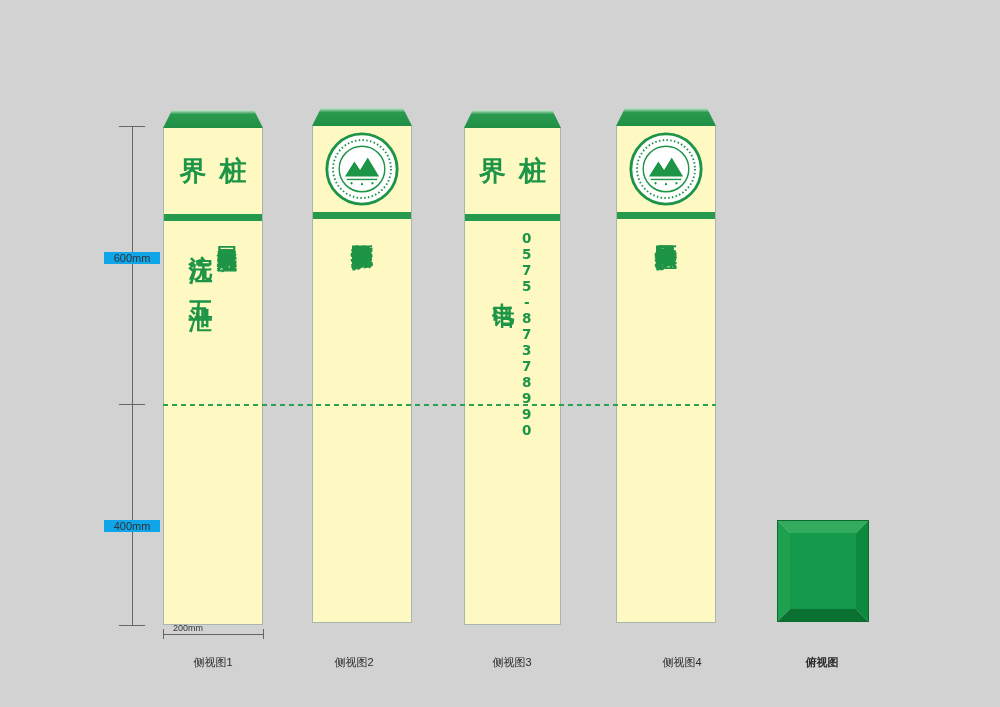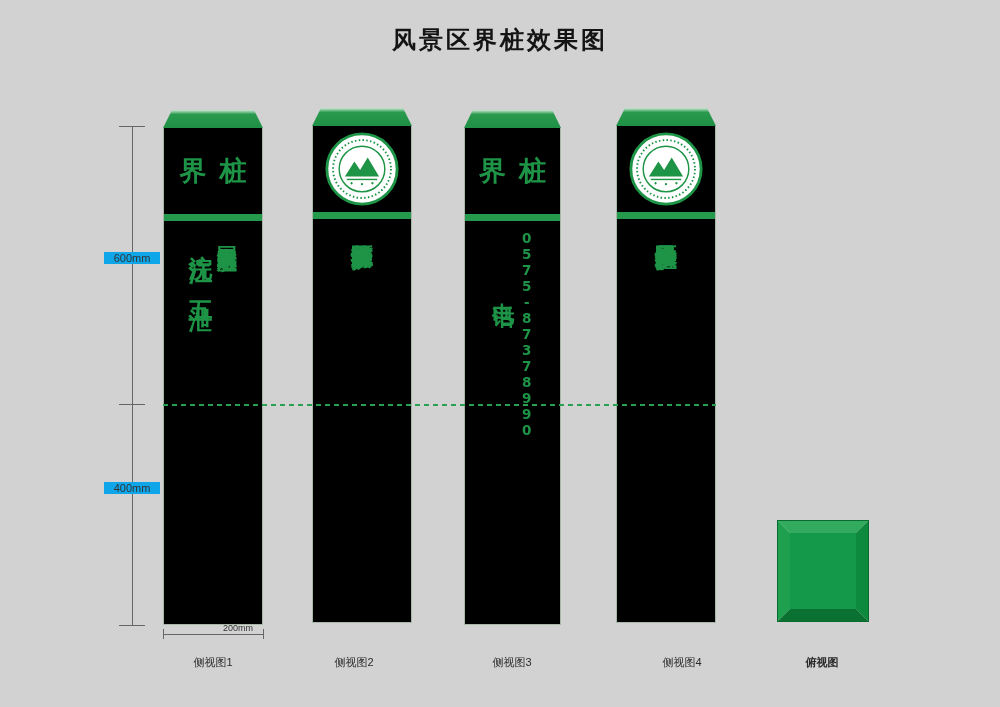--- a/index.html
+++ b/index.html
@@ -26,21 +26,21 @@
   .p2 { left:312px; top:108px; }
   .p3 { left:464px; top:110px; width:97px; }
   .p4 { left:616px; top:108px; }
 
   .cap {
     height:18px;
     background:linear-gradient(180deg,#c9e7d2 0%,#2a9a4e 24%,#1f8f45 100%);
     clip-path:polygon(0 100%, 9% 0, 91% 0, 100% 100%);
   }
   .pbody {
-    background:#000000;
+    background:#fef9c3;
     border:1px solid #a9b6aa; border-top:none;
     height:497px;
   }
   .head { height:86px; display:flex; align-items:center; justify-content:center; }
   .head-text {
     font-size:27px; font-weight:700; color:#1e9447;
     letter-spacing:13px; margin-right:-13px;
     font-family:"DejaVu Sans", sans-serif;
   }
   .sep { height:7px; background:#259a4d; }
@@ -72,48 +72,47 @@
   }
 
   
   .vdim-line { position:absolute; left:132px; top:126px; width:1px; height:499px; background:#666; z-index:6; }
   .vtick { position:absolute; left:119px; width:26px; height:1px; background:#666; z-index:6; }
   .vt1 { top:126px; } .vt2 { top:404px; } .vt3 { top:625px; }
   .dim-label {
     position:absolute; left:104px; width:56px; text-align:center;
     font-size:11px; color:#333; background:#0ea5e9; z-index:7;
   }
-  .dl-600 { top:252px; } .dl-400 { top:482px; }
+  .dl-600 { top:252px; } .dl-400 { top:520px; }
 
   
   .wdim-line { position:absolute; left:163px; top:634px; width:100px; height:1px; background:#666; z-index:6; }
   .wtick { position:absolute; top:629px; width:1px; height:10px; background:#666; z-index:6; }
   .wtL { left:163px; } .wtR { left:263px; }
   .wdim-label {
-    position:absolute; left:173px; top:623px; width:80px; text-align:right;
+    position:absolute; left:173px; top:623px; width:80px; text-align:left;
     font-size:9px; color:#333; z-index:7;
   }
 
   
   .view-label {
     position:absolute; top:655px; width:100px; text-align:center;
     font-size:11px; color:#2a2a2a;
   }
   .vl1 { left:163px; } .vl2 { left:304px; } .vl3 { left:462px; }
   .vl4 { left:632px; } .vl5 { left:772px;font-weight:bold; }
 
   
   .topview { position:absolute; left:777px; top:520px; width:92px; height:102px; }
 </style>
 </head>
 <body>
 
 <div class="canvas">
 
-  <div class="title">风景区界桩效果图</div>
 
   <div class="vdim-line"></div>
   <div class="vtick vt1"></div>
   <div class="vtick vt2"></div>
   <div class="vtick vt3"></div>
   <div class="dim-label dl-600">600mm</div>
   <div class="dim-label dl-400">400mm</div>
 
   <div class="pillar p1">
     <div class="cap"></div>

